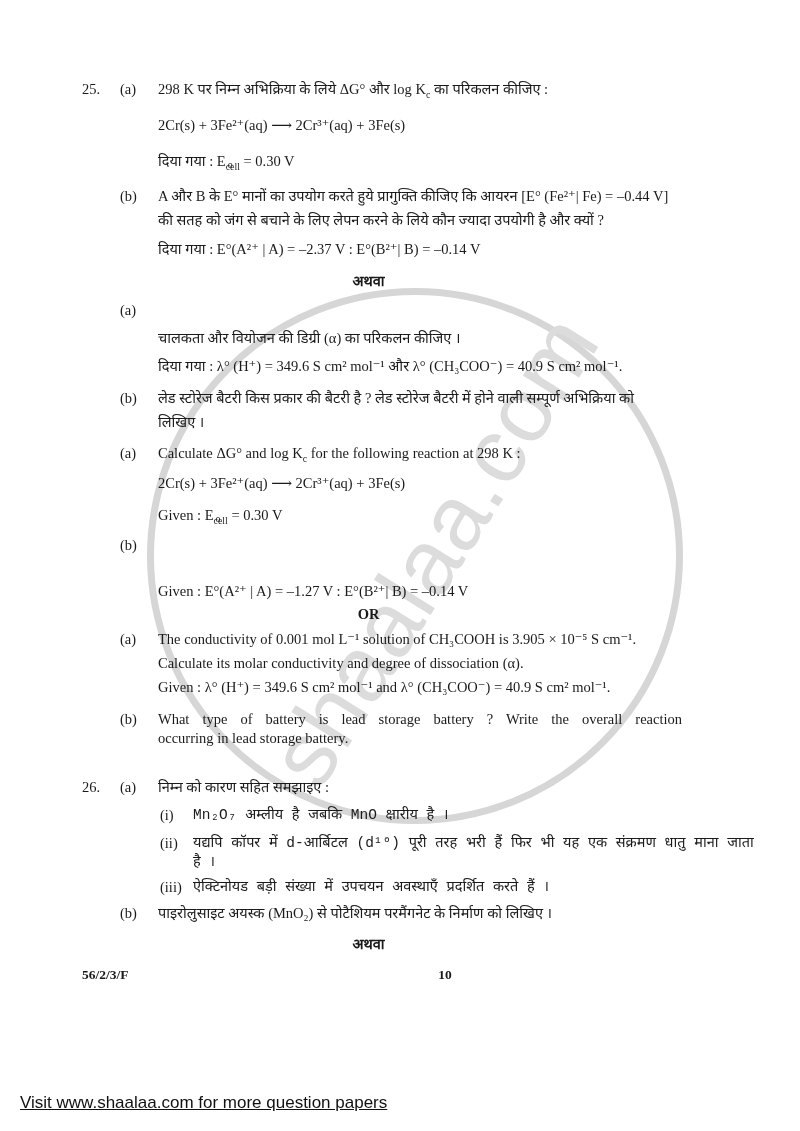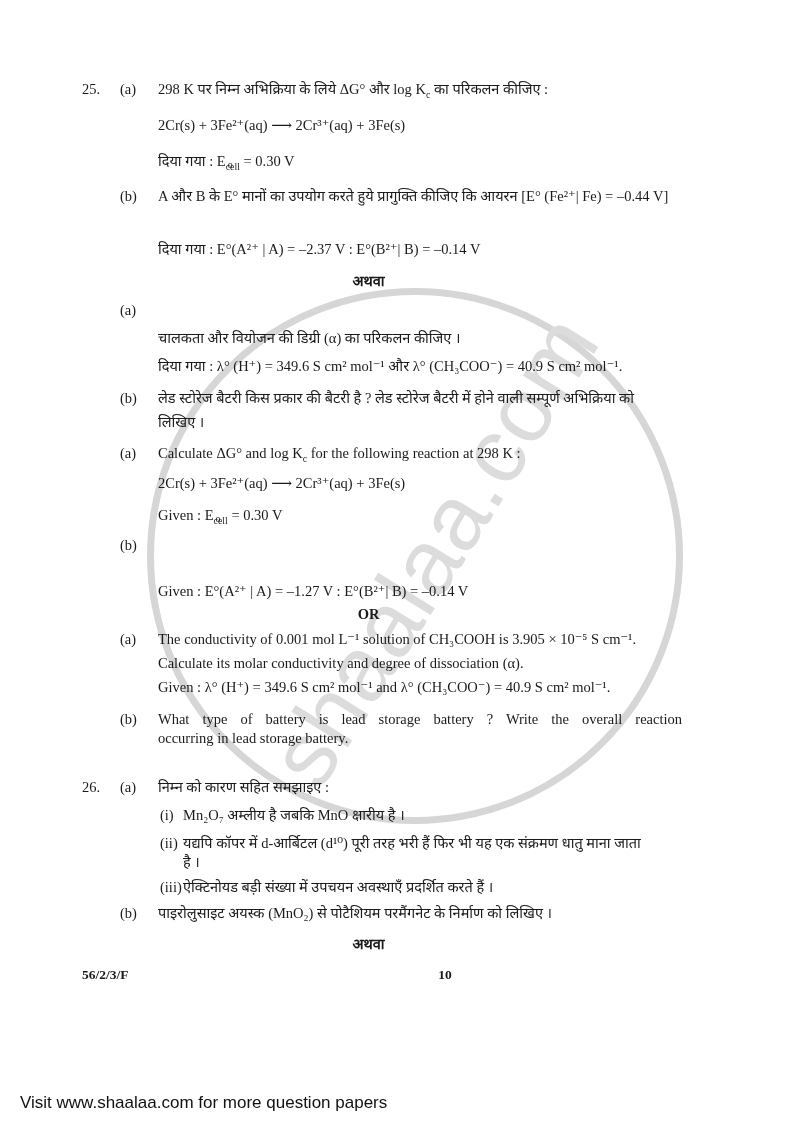--- a/index.html
+++ b/index.html
@@ -20,29 +20,29 @@
       font-family: "Liberation Sans", "DejaVu Sans", sans-serif;
       font-size: 92px; color: #dcdcdc; letter-spacing: 1px;
       pointer-events: none; z-index: 0; text-align: center; white-space: nowrap;
     }
     .page { position: absolute; left: 0; top: 0; width: 800px; height: 1131px; z-index: 1; }
     .line { position: absolute; white-space: nowrap; line-height: 18px; }
     .qnum { left: 82px; }
     .lbl { left: 120px; }
     .txt { left: 158px; }
     .rlbl { left: 160px; }
-    .rtxt { left: 183px; }
+    .rtxt { left: 193px; font-family: Liberation Mono, monospace; }
     .justify { width: 524px; white-space: normal; text-align: justify; text-align-last: justify; }
     .center { left: 0; width: 737px; text-align: center; font-weight: bold; }
     .footer-code { left: 82px; font-weight: bold; font-size: 13.5px; }
     .footer-page { left: 0; width: 800px; text-align: center; font-weight: bold; font-size: 13.5px; margin-left: 45px; }
     .visit {
       position: absolute; left: 20px; top: 1093px;
       font-family: "Liberation Sans", "DejaVu Sans", sans-serif;
-      font-size: 17px; color: #111;
+      font-size: 17px; color: #111; text-decoration: underline;
     }
     sub, sup { font-size: 68%; line-height: 0; }
     .ecell { position: relative; display: inline-block; }
     .ecell .deg { position: absolute; left: 2px; top: -10px; font-size: 10px; }
   </style>
 </head>
 <body>
 
 <div class="watermark"></div>
 <div class="watermark-text">shaalaa.com</div>
@@ -54,20 +54,21 @@
   <div class="line txt" style="top:80px">
     <span>298 K पर निम्न अभिक्रिया के लिये ΔG° और log K</span><sub>c</sub><span> का परिकलन कीजिए :</span>
   </div>
   <div class="line txt" style="top:116px">2Cr(s) + 3Fe²⁺(aq) ⟶ 2Cr³⁺(aq) + 3Fe(s)</div>
   <div class="line txt" style="top:152px">
     <span>दिया गया : E</span><span class="ecell"><span class="deg">o</span></span><sub>cell</sub><span> = 0.30 V</span>
   </div>
 
   <div class="line lbl" style="top:187px">(b)</div>
   <div class="line txt" style="top:187px">A और B के E° मानों का उपयोग करते हुये प्रागुक्ति कीजिए कि आयरन [E° (Fe²⁺| Fe) = –0.44 V]</div>
+  <div class="line txt" style="top:211px">की सतह को जंग से बचाने के लिए लेपन करने के लिये कौन ज्यादा उपयोगी है और क्यों ?</div>
   <div class="line txt" style="top:240px">दिया गया : E°(A²⁺ | A) = –2.37 V : E°(B²⁺| B) = –0.14 V</div>
 
   <div class="line center" style="top:272px">अथवा</div>
 
   <div class="line lbl" style="top:301px">(a)</div>
   <div class="line txt" style="top:329px">चालकता और वियोजन की डिग्री (α) का परिकलन कीजिए ।</div>
   <div class="line txt" style="top:357px">दिया गया : λ° (H⁺) = 349.6 S cm² mol⁻¹ और λ° (CH₃COO⁻) = 40.9 S cm² mol⁻¹.</div>
 
   <div class="line lbl" style="top:389px">(b)</div>
   <div class="line txt" style="top:389px">लेड स्टोरेज बैटरी किस प्रकार की बैटरी है ? लेड स्टोरेज बैटरी में होने वाली सम्पूर्ण अभिक्रिया को</div>

